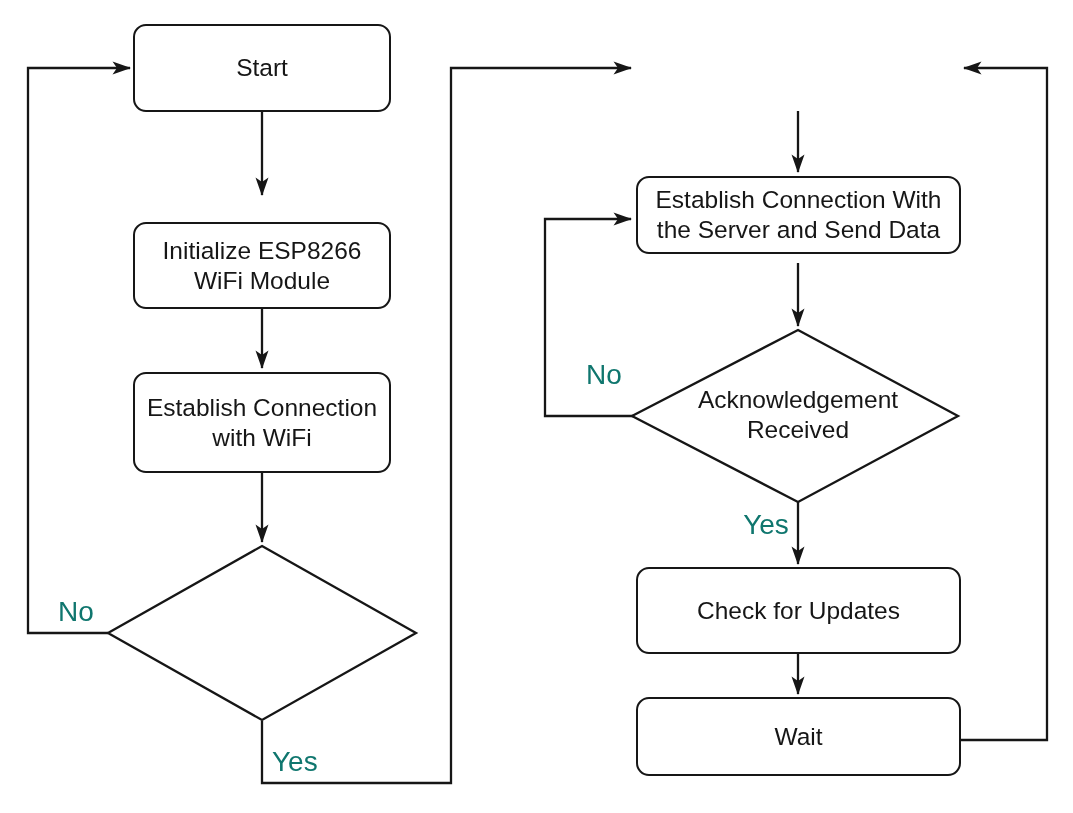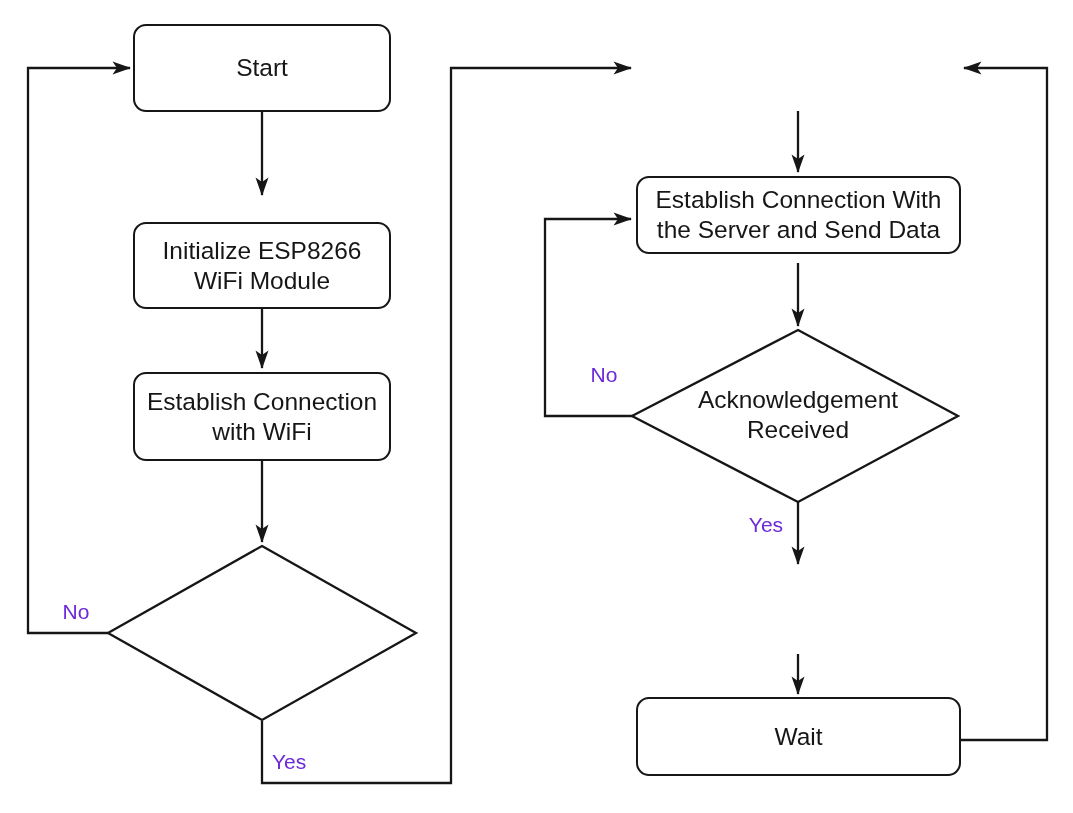--- a/index.html
+++ b/index.html
@@ -42,23 +42,23 @@
     color: #161616;
   }
   .diamond-label {
     position: absolute;
     display: flex;
     align-items: flex-start;
     justify-content: center;
   }
   .edge-label {
     position: absolute;
-    font-size: 21px;
+    font-size: 28px;
     line-height: 28px;
-    color: #6d28d9;
+    color: #0f766e;
   }
   .center { text-align: center; }
   .left { text-align: left; }
 </style>
 </head>
 <body>
 
 <div id="canvas">
 
   <svg id="connector-layer" viewBox="0 0 1073 813" xmlns="http://www.w3.org/2000/svg">
@@ -87,37 +87,40 @@
 
   <div class="node" style="left:133px; top:24px; width:258px; height:88px;">
     <span class="node-label">Start</span>
   </div>
 
   <div class="node" style="left:133px; top:198px; width:258px; height:87px;margin-top:24px;">
     <span class="node-label">Initialize ESP8266
 WiFi Module</span>
   </div>
 
-  <div class="node" style="left:133px; top:372px; width:258px; height:89px;justify-content:center;">
+  <div class="node" style="left:133px; top:372px; width:258px; height:101px;justify-content:center;">
     <span class="node-label">Establish Connection
 with WiFi</span>
   </div>
 
 
 
   <div class="node" style="left:636px; top:176px; width:325px; height:78px;">
     <span class="node-label">Establish Connection With
 the Server and Send Data</span>
   </div>
 
   <div class="diamond-label" style="left:648px; top:385px; width:300px; height:62px;">
     <span class="node-label">Acknowledgement
 Received</span>
   </div>
 
+  <div class="node" style="left:636px; top:567px; width:325px; height:87px;">
+    <span class="node-label">Check for Updates</span>
+  </div>
 
   <div class="node" style="left:636px; top:697px; width:325px; height:79px;">
     <span class="node-label">Wait</span>
   </div>
 
   <div class="edge-label center" style="left:40px; top:598px; width:72px;">No</div>
 
   <div class="edge-label left" style="left:272px; top:748px; width:90px;">Yes</div>
 
   <div class="edge-label center" style="left:568px; top:361px; width:72px;">No</div>

